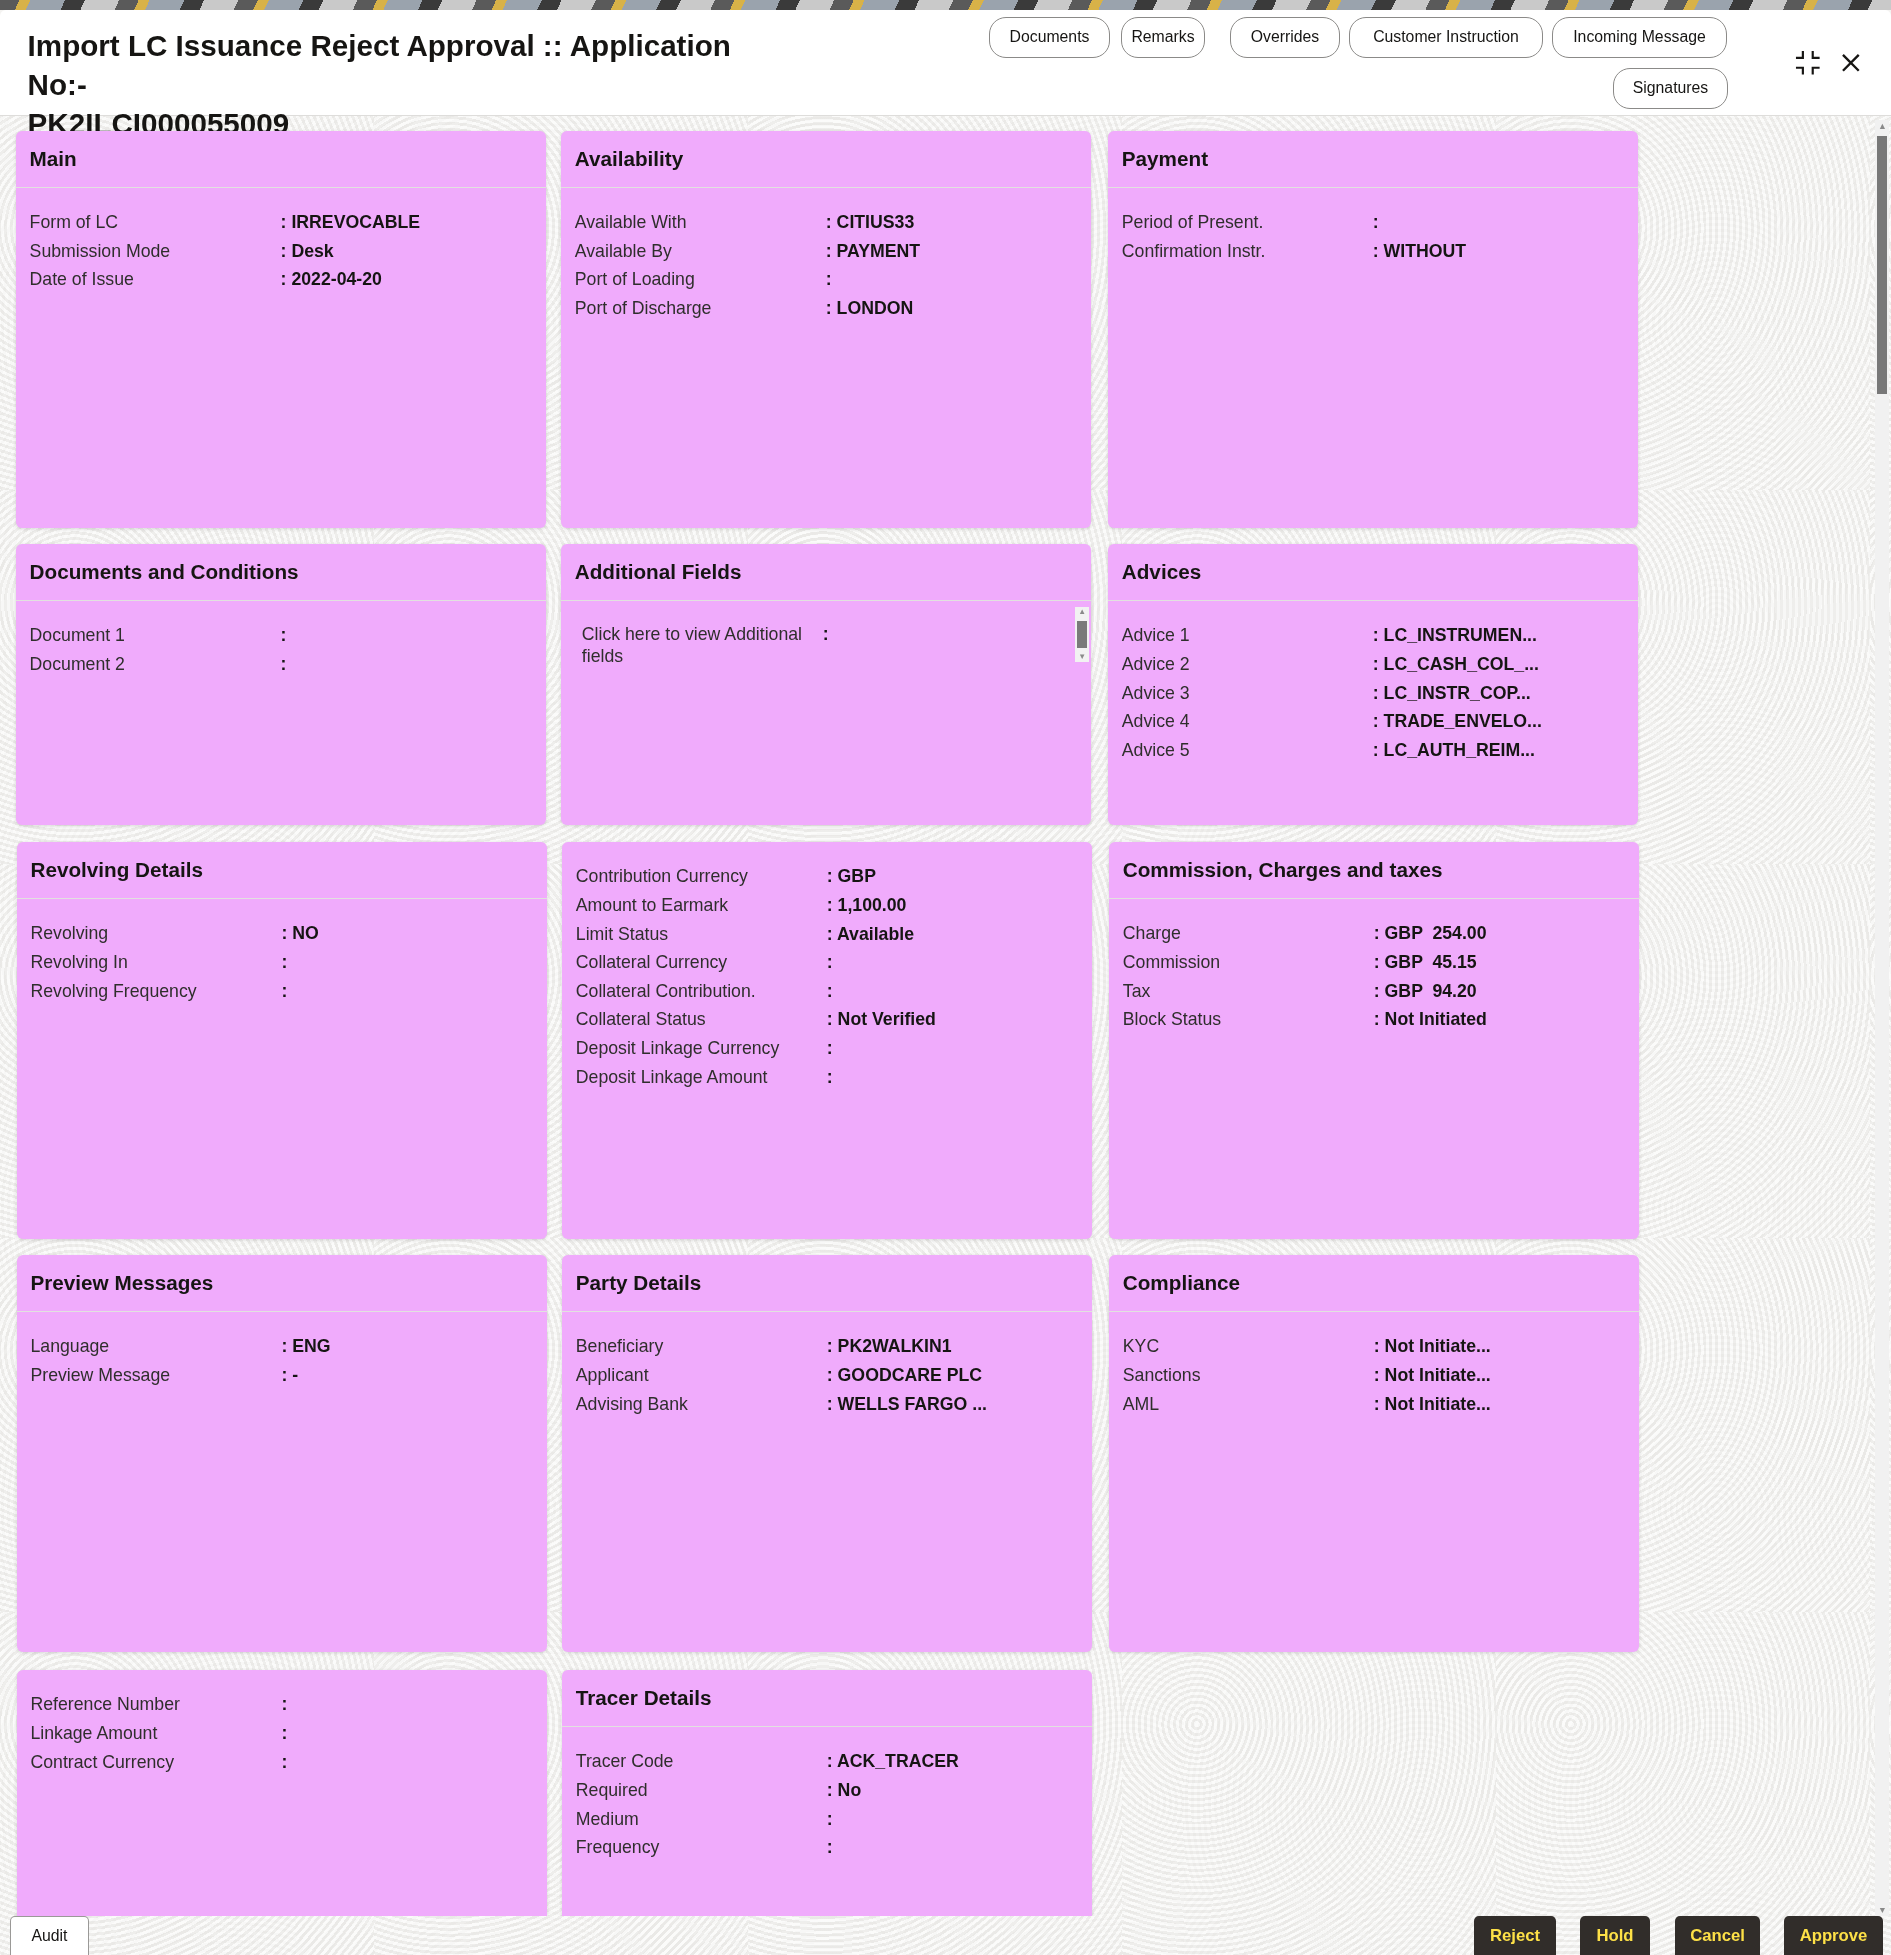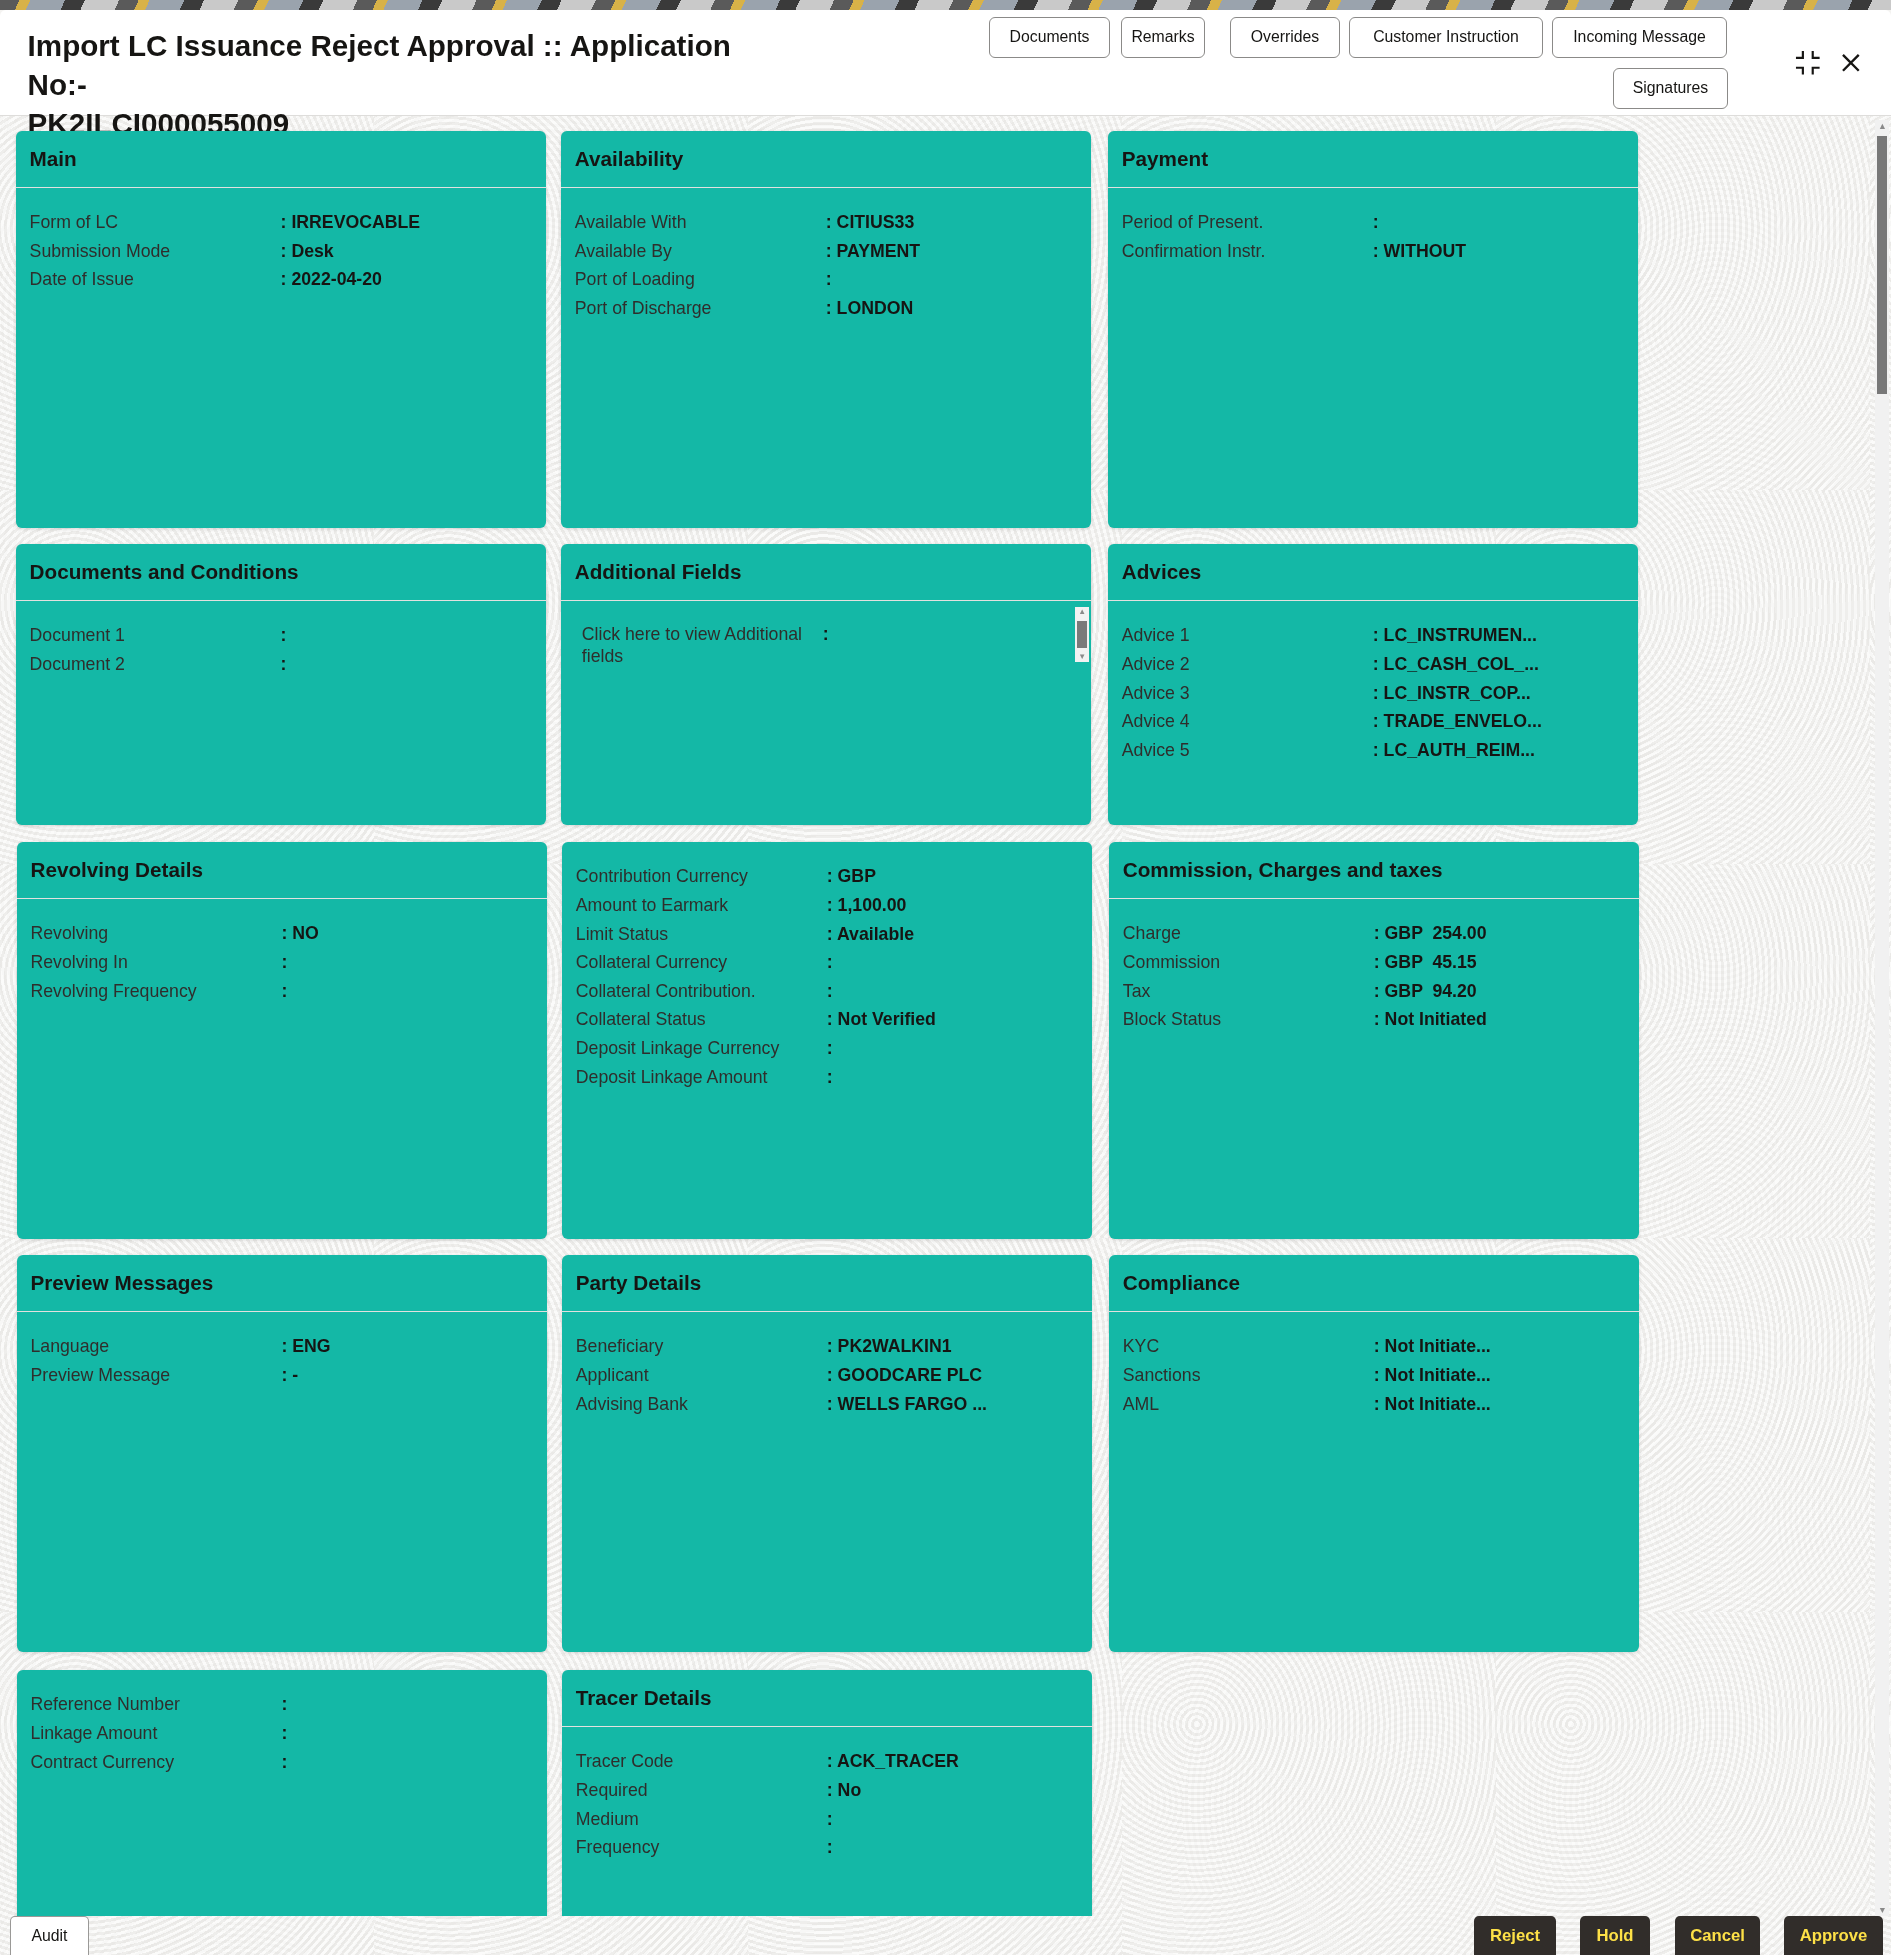--- a/index.html
+++ b/index.html
@@ -26,32 +26,32 @@
     position: absolute; left: 0; top: 9.9px; width: 1891px; height: 106px;
     background: #ffffff; border-bottom: 1px solid #dedddb;
     border-radius: 5.9px 5.9px 0 0;
   }
   .title {
     position: absolute; left: 27.6px; top: 15.8px; width: 768px;
     font-size: 29.6px; font-weight: bold; line-height: 39px; color: #161513;
   }
   .hdr-btn {
     position: absolute; height: 41px;
-    border: 1px solid #8b8a88; border-radius: 6px; background: #fff;
+    border: 1px solid #8b8a88; border-radius: 17px; background: #fff;
     font-size: 15.8px; color: #161513; display: flex; align-items: center; justify-content: center;
     cursor: pointer;
   }
   .icon-btn {
     position: absolute; width: 35px; height: 35px; display: flex; align-items: center; justify-content: center; cursor: pointer;
   }
   .scroll-area {
     position: absolute; left: 0; top: 116px; width: 1891px; height: 1800px; overflow: hidden;
   }
   .card {
-    position: absolute; width: 530px; background: #14b8a6;
+    position: absolute; width: 530px; background: #f0abfc;
     border-radius: 5.9px; box-shadow: 0 1px 3.9px rgba(0,0,0,0.14);
   }
   .card-head {
     height: 57px; border-bottom: 1px solid #e2e1df;
     padding: 0 13.8px; display: flex; align-items: center;
     font-size: 20.7px; font-weight: bold; color: #161513;
   }
   .card-body { padding: 20.7px 13.8px 0 13.8px; position: relative; }
   .kv { display: flex; height: 28.6px; align-items: center; font-size: 17.7px; }
   .kv .k { width: 251px; color: #2f2e2c; white-space: nowrap; }

